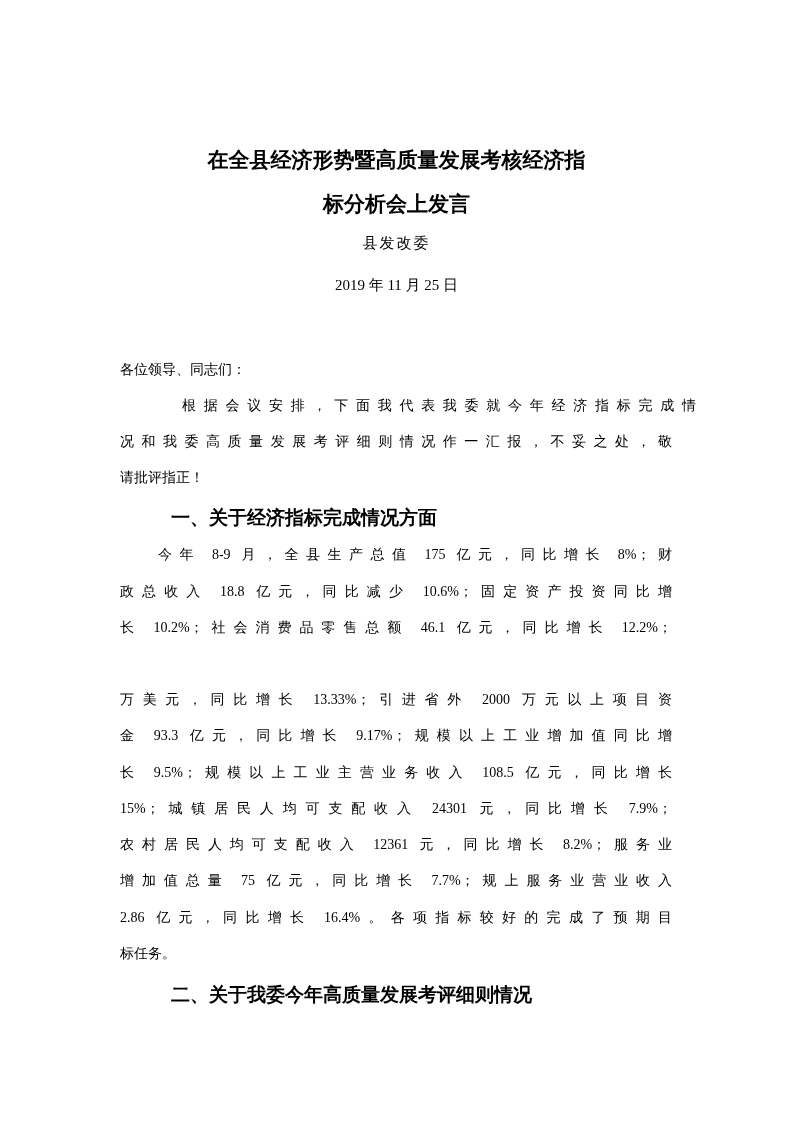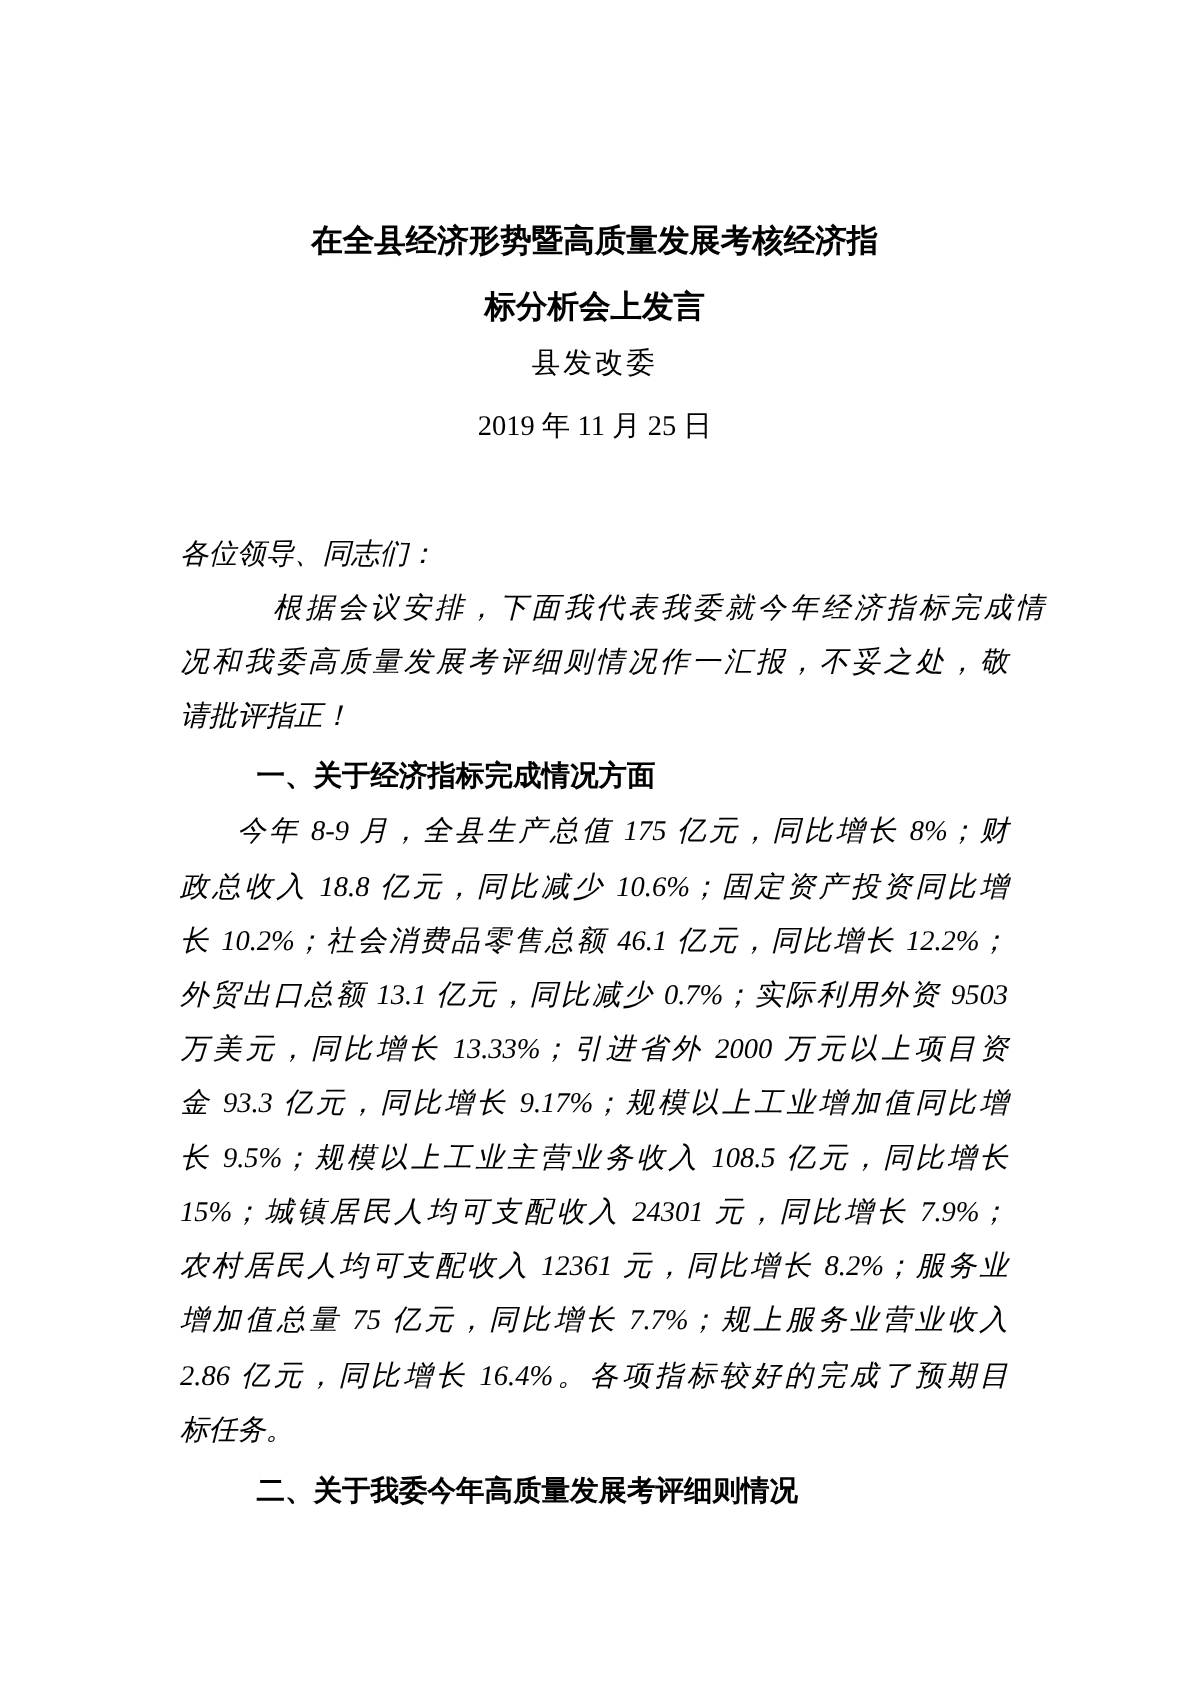--- a/index.html
+++ b/index.html
@@ -5,26 +5,26 @@
   html, body { margin: 0; padding: 0; background: #ffffff; }
   body { width: 793px; height: 1122px; position: relative; overflow: hidden; color: #000; }
   .page { position: absolute; left: 0; top: 0; width: 793px; height: 1122px; background: #fff; }
   .title {
     position: absolute; left: 100px; width: 593px; text-align: center;
     font-family: "DejaVu Sans", sans-serif; font-weight: bold; font-size: 21px;
     letter-spacing: 0px; line-height: 44px; white-space: nowrap;
   }
   .center-line {
     position: absolute; left: 100px; width: 593px; text-align: center;
-    font-family: "Liberation Serif", "DejaVu Serif", serif; font-size: 19px; line-height: 24px;
+    font-family: "Liberation Serif", "DejaVu Serif", serif; font-size: 15px; line-height: 24px;
   }
   .line {
     position: absolute; left: 120px; width: 552px;
-    font-family: "Liberation Serif", "DejaVu Serif", serif; font-size: 19px; line-height: 24px;
-    text-align: justify; text-align-last: justify; white-space: nowrap; overflow: visible; font-style: italic;
+    font-family: "Liberation Serif", "DejaVu Serif", serif; font-size: 14px; line-height: 24px;
+    text-align: justify; text-align-last: justify; white-space: nowrap; overflow: visible;
   }
   .line.last { text-align-last: left; }
   .line.indent { left: 158px; width: 514px; }
   .heading {
     position: absolute; left: 158px; font-family: "DejaVu Sans", sans-serif;
     font-weight: bold; font-size: 19px; line-height: 24px; white-space: nowrap; margin-left: 13px;
   }
 </style>
 </head>
 <body>
@@ -39,21 +39,20 @@
 
   <div class="line indent" style="top:394px;margin-left:24px;">根据会议安排，下面我代表我委就今年经济指标完成情</div>
   <div class="line" style="top:430px;">况和我委高质量发展考评细则情况作一汇报，不妥之处，敬</div>
   <div class="line last" style="top:466px;">请批评指正！</div>
 
   <div class="heading" style="top:505px;">一、关于经济指标完成情况方面</div>
 
   <div class="line indent" style="top:543px;">今年 8-9 月，全县生产总值 175 亿元，同比增长 8%；财</div>
   <div class="line" style="top:580px;">政总收入 18.8 亿元，同比减少 10.6%；固定资产投资同比增</div>
   <div class="line" style="top:616px;">长 10.2%；社会消费品零售总额 46.1 亿元，同比增长 12.2%；</div>
-  <div class="line" style="top:652px;">外贸出口总额 13.1 亿元，同比减少 0.7%；实际利用外资 9503</div>
   <div class="line" style="top:688px;">万美元，同比增长 13.33%；引进省外 2000 万元以上项目资</div>
   <div class="line" style="top:724px;">金 93.3 亿元，同比增长 9.17%；规模以上工业增加值同比增</div>
   <div class="line" style="top:761px;">长 9.5%；规模以上工业主营业务收入 108.5 亿元，同比增长</div>
   <div class="line" style="top:797px;">15%；城镇居民人均可支配收入 24301 元，同比增长 7.9%；</div>
   <div class="line" style="top:833px;">农村居民人均可支配收入 12361 元，同比增长 8.2%；服务业</div>
   <div class="line" style="top:869px;">增加值总量 75 亿元，同比增长 7.7%；规上服务业营业收入</div>
   <div class="line" style="top:906px;">2.86 亿元，同比增长 16.4%。各项指标较好的完成了预期目</div>
   <div class="line last" style="top:942px;">标任务。</div>
 
   <div class="heading" style="top:982px;">二、关于我委今年高质量发展考评细则情况</div>

